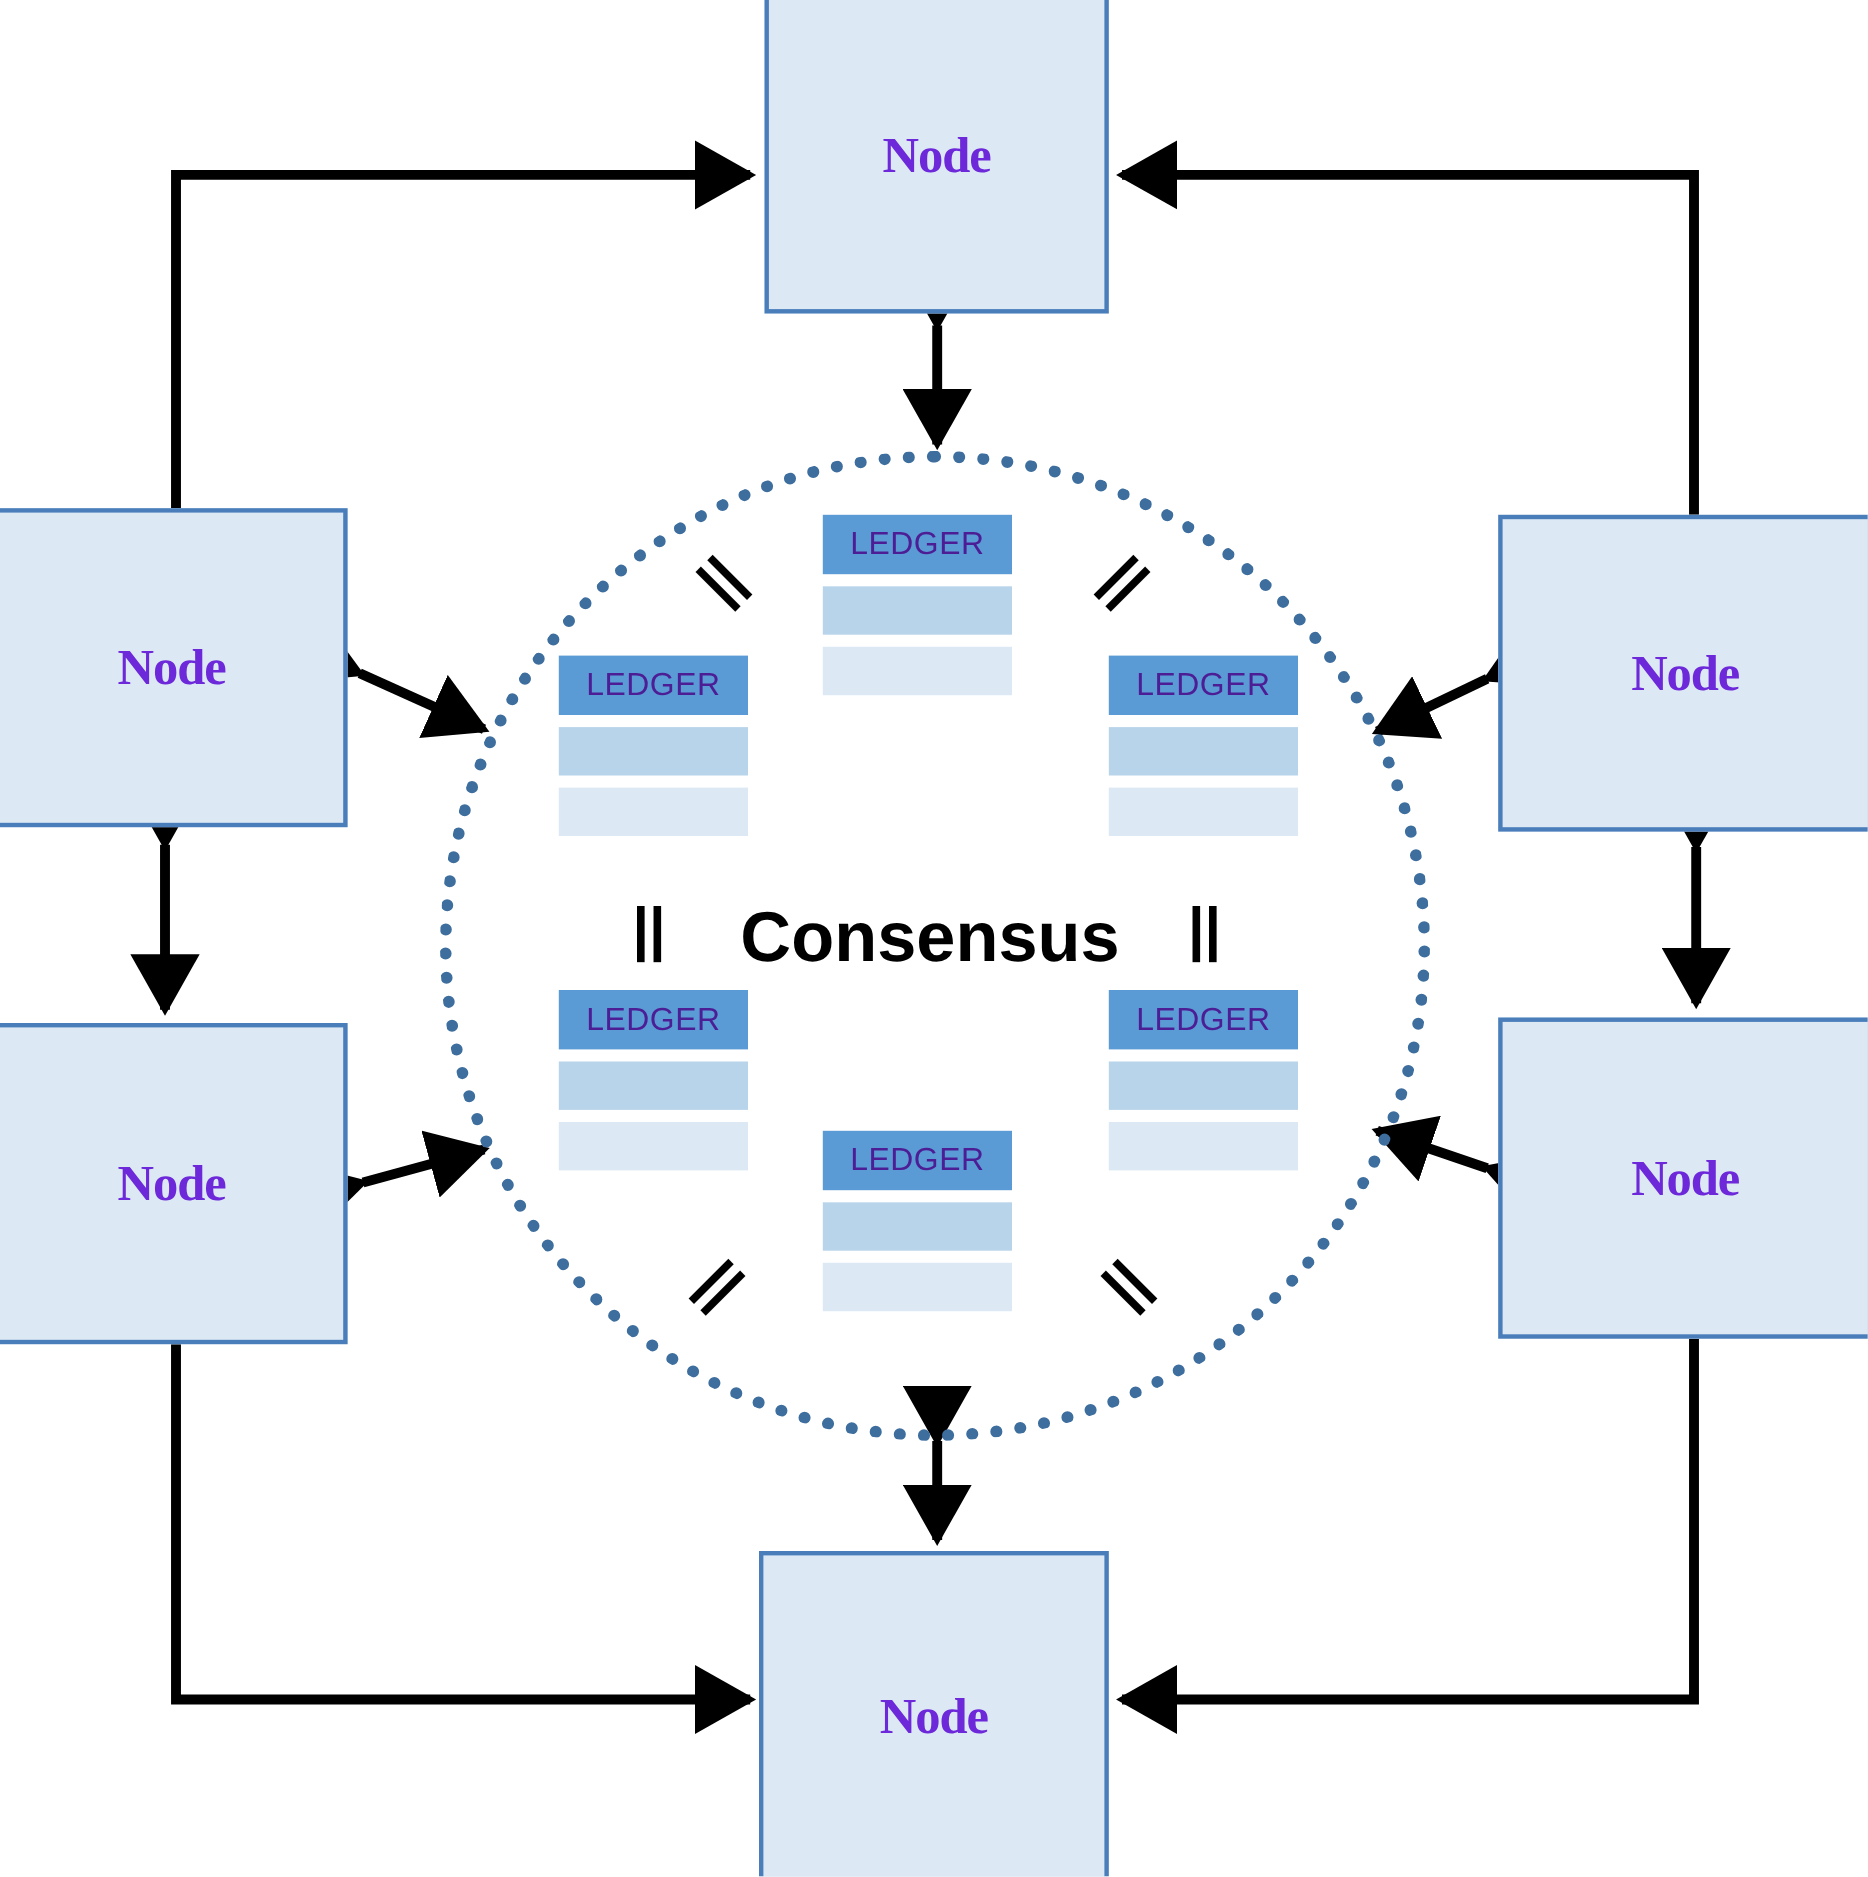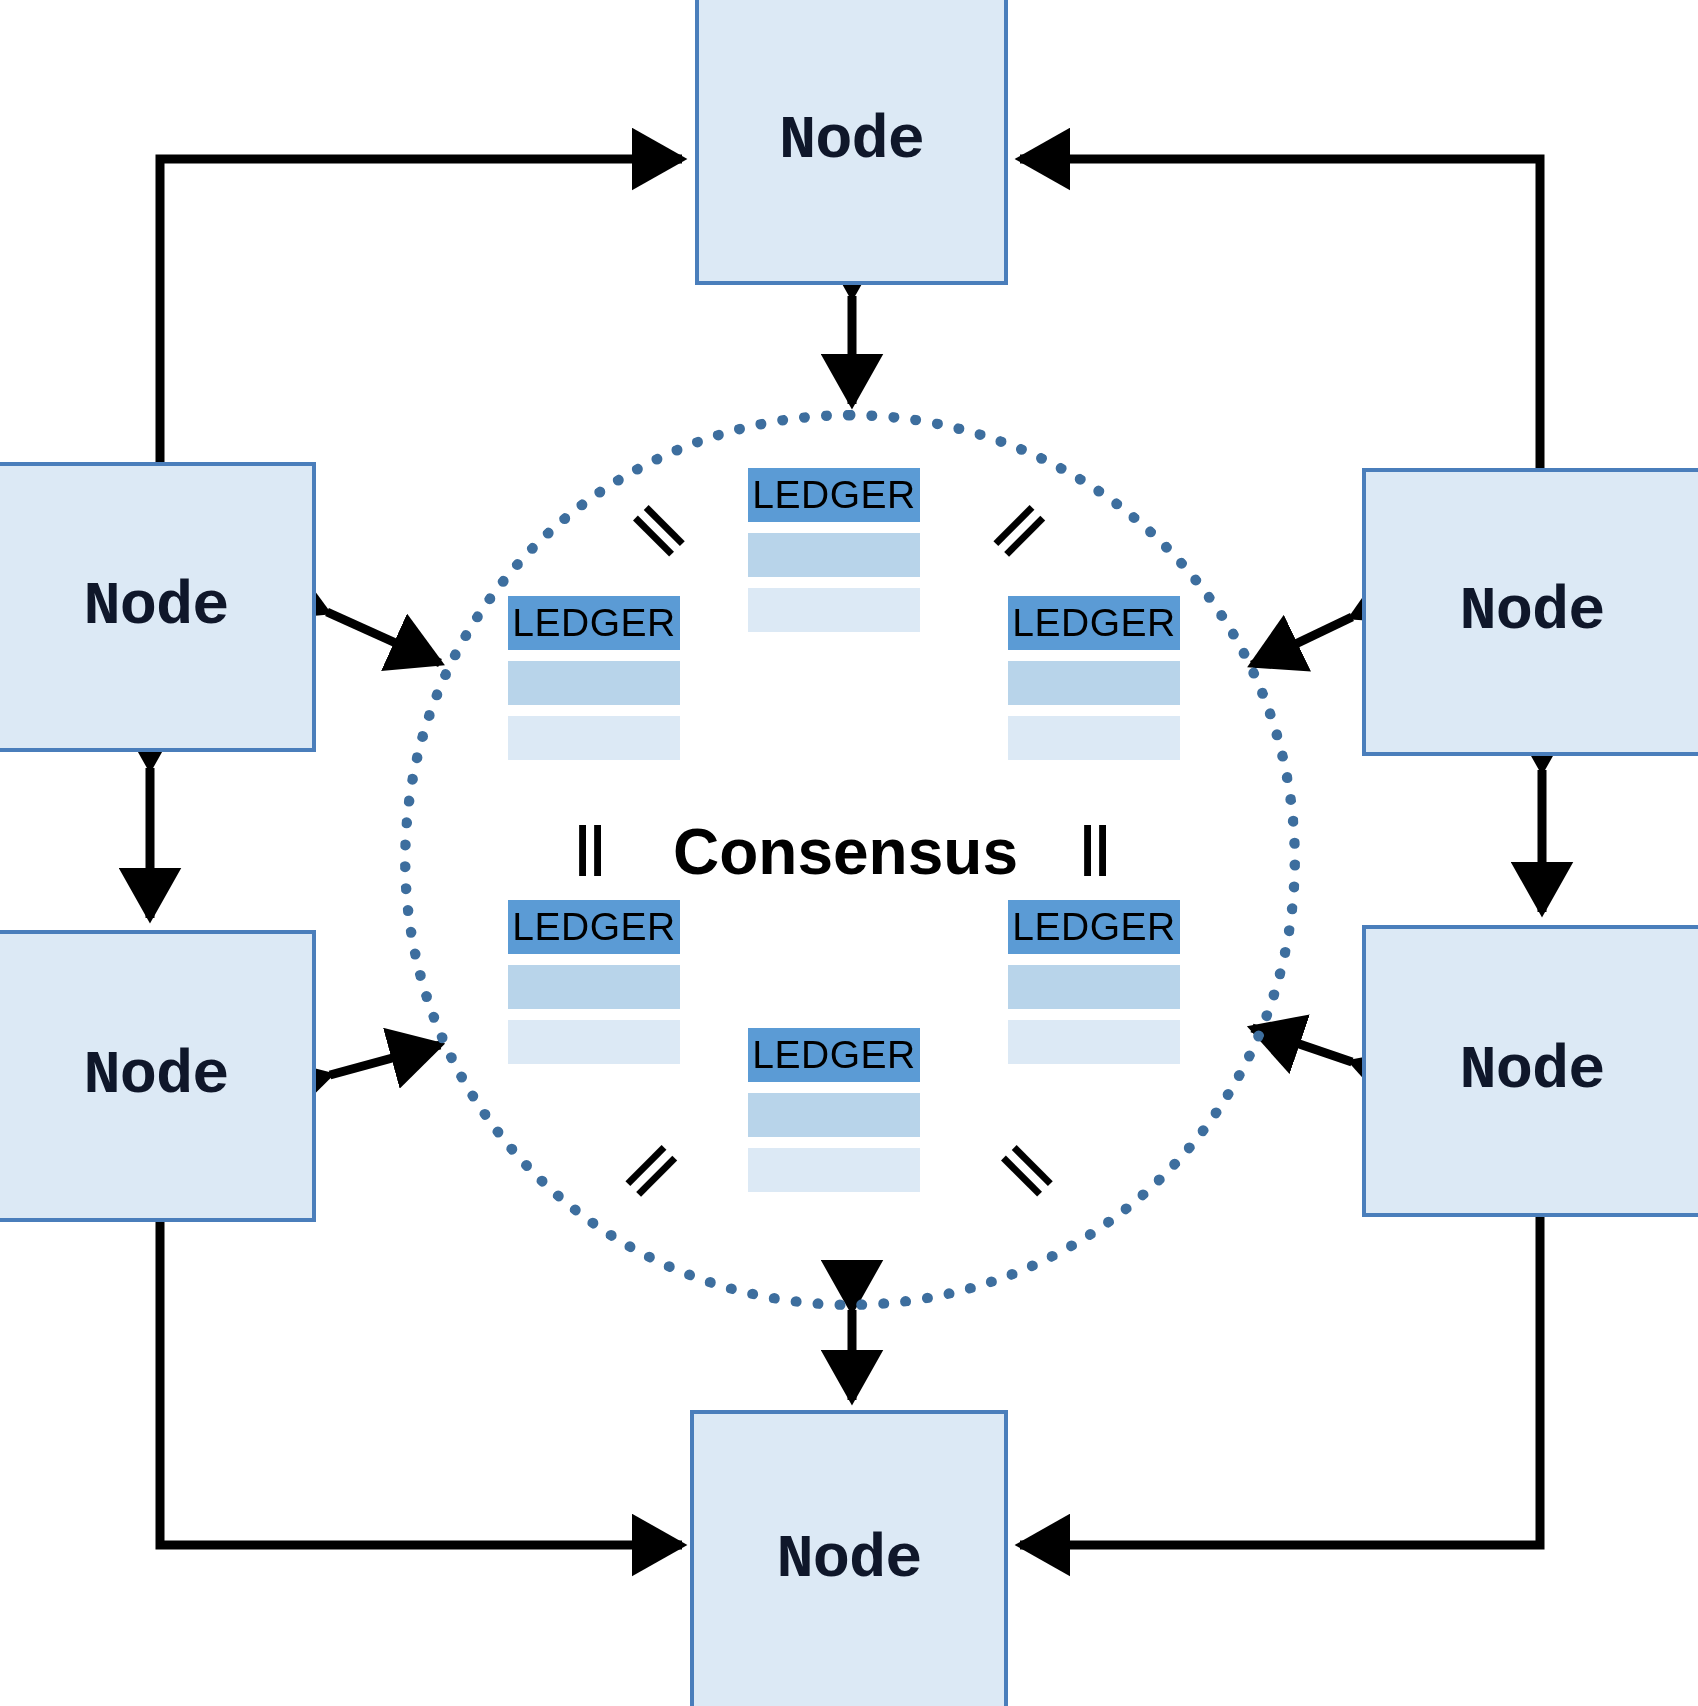--- a/index.html
+++ b/index.html
@@ -27,42 +27,42 @@
   .node-box {
     position: absolute;
     background: #dce9f5;
     border: 4px solid #4a7ebb;
     box-sizing: border-box;
     display: flex;
     align-items: center;
     justify-content: center;
   }
   .node-label {
-    font-family: Liberation Mono, monospace;
+    font-family: Liberation Serif, serif;
     font-weight: bold;
-    font-size: 62px;
-    color: #0f172a;
+    font-size: 46px;
+    color: #6d28d9;
     letter-spacing: -1px;
     line-height: 1;
   }
   .consensus-circle {
     position: absolute;
     border-radius: 50%;
     border: 11px dotted #3d6e9e;
     box-sizing: border-box;
   }
   .ledger-card {
     position: absolute;
     width: 172px;
   }
   .ledger-head {
     background: #5b9bd5;
-    color: #000000;
+    color: #4c1d95;
     font-family: "Liberation Sans", sans-serif;
-    font-size: 39px;
+    font-size: 29px;
     font-weight: normal;
     text-align: center;
     line-height: 54px;
     height: 54px;
     letter-spacing: 0.5px;
     white-space: nowrap;
   }
   .ledger-row-mid {
     background: #b8d4ea;
     height: 44px;

